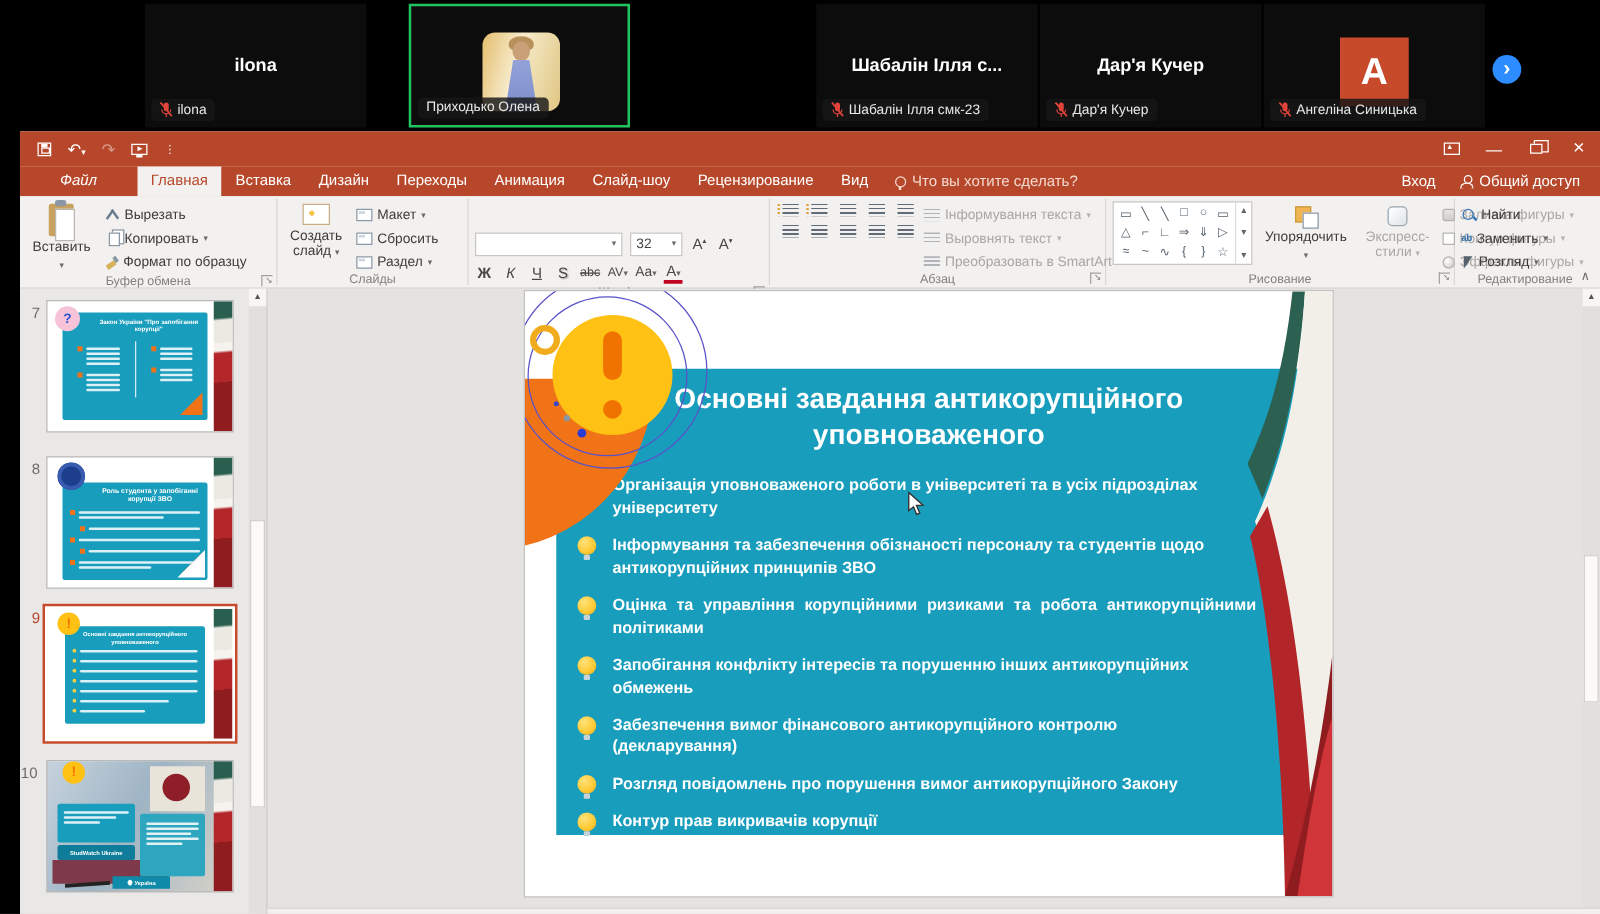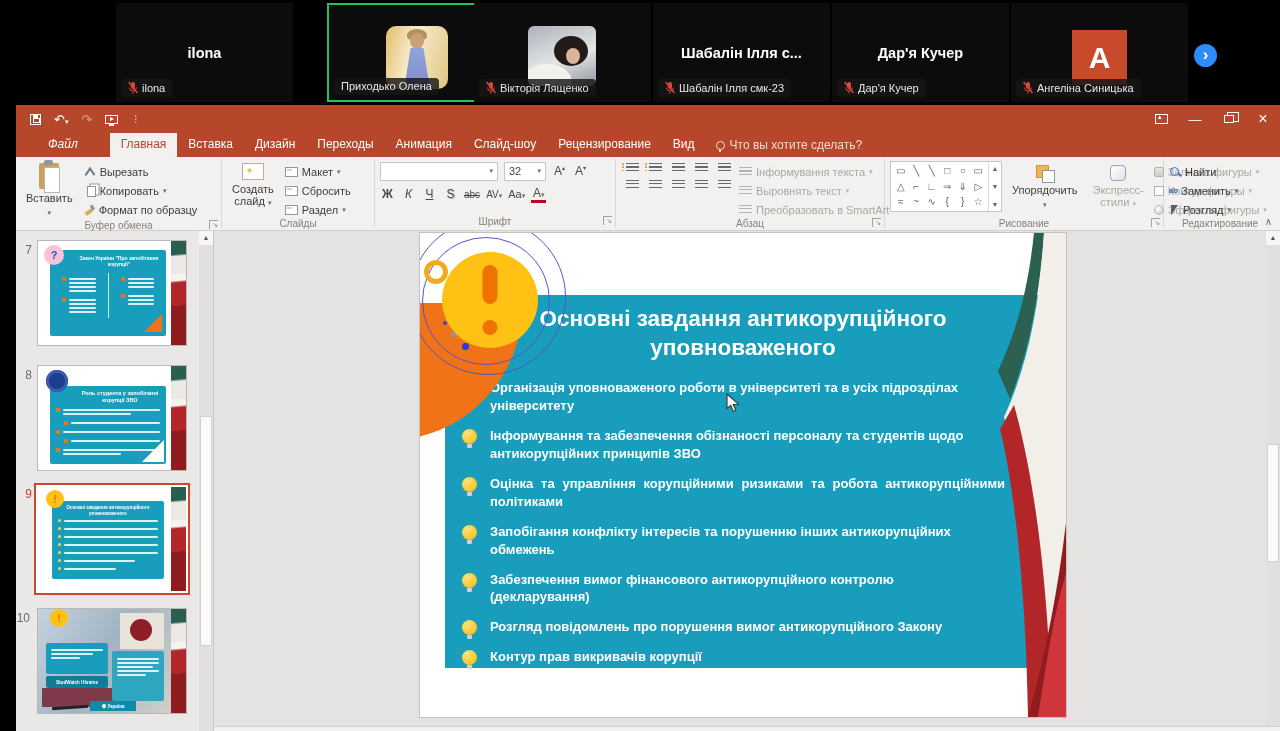--- a/index.html
+++ b/index.html
@@ -197,36 +197,20 @@
     <div class="photo2">
       <span class="hair"></span>
         <span class="head"></span>
         <span class="dress"></span>
     </div>
     <div class="name-label">
       <span>Приходько Олена</span>
     </div>
   </div>
 
-  <div class="tile" style="left:474px">
-    <div class="photo3">
-      <span class="sweater"></span>
-        <span class="hair"></span>
-        <span class="face"></span>
-    </div>
-    <div class="name-label">
-      <svg width="10" height="13" viewBox="0 0 10 13">
-          <rect x="3" y="1" width="4" height="7" rx="2" fill="#e0443a"></rect>
-          <path d="M1.5 6.5a3.5 3.5 0 0 0 7 0" fill="none" stroke="#e0443a"></path>
-          <line x1="5" y1="10" x2="5" y2="12.5" stroke="#e0443a"></line>
-          <line x1="0.5" y1="1" x2="9.5" y2="12" stroke="#e0443a" stroke-width="1.5"></line>
-        </svg>
-      <span>Вікторія Лященко</span>
-    </div>
-  </div>
 
   <div class="tile" style="left:653px">
     <div class="center-name">Шабалін Ілля с...</div>
     <div class="name-label">
       <svg width="10" height="13" viewBox="0 0 10 13">
           <rect x="3" y="1" width="4" height="7" rx="2" fill="#e0443a"></rect>
           <path d="M1.5 6.5a3.5 3.5 0 0 0 7 0" fill="none" stroke="#e0443a"></path>
           <line x1="5" y1="10" x2="5" y2="12.5" stroke="#e0443a"></line>
           <line x1="0.5" y1="1" x2="9.5" y2="12" stroke="#e0443a" stroke-width="1.5"></line>
         </svg>
@@ -292,20 +276,27 @@
     <div class="tab">Дизайн</div>
     <div class="tab">Переходы</div>
     <div class="tab">Анимация</div>
     <div class="tab">Слайд-шоу</div>
     <div class="tab">Рецензирование</div>
     <div class="tab">Вид</div>
     <div class="tellme">
       <span class="bulb-o"></span>
       <span>Что вы хотите сделать?</span>
     </div>
+    <div class="tr-right">
+      <span>Вход</span>
+      <span class="share">
+        <span class="person"></span>
+        <span>Общий доступ</span>
+      </span>
+    </div>
   </div>
 
   <div id="ribbon">
 
     <div class="rgroup" style="width:205px">
       <div class="rg-body">
         <div class="bigbtn">
           <span class="clipboard"></span>
           <span>Вставить</span>
           <span class="da">▾</span>
@@ -356,21 +347,21 @@
           </div>
         </div>
       </div>
       <div class="rg-label">
         <span>Слайды</span>
       </div>
     </div>
     <div class="rsep"></div>
 
     <div class="rgroup" style="width:240px">
-      <div class="rg-body" style="flex-direction:column; gap:3px; align-items:stretch;">
+      <div class="rg-body" style="flex-direction:column; gap:3px; align-items:stretch;margin-top:24px;">
         <div class="frow">
           <div class="combo" style="width:118px">
               <span class="da">▾</span>
             </div>
           <div class="combo" style="width:42px">
             <span>32</span>
               <span class="da">▾</span>
           </div>
           <span class="fbtn">А<sup style="font-size:6px">▴</sup></span>
           <span class="fbtn">А<sup style="font-size:6px">▾</sup></span>

